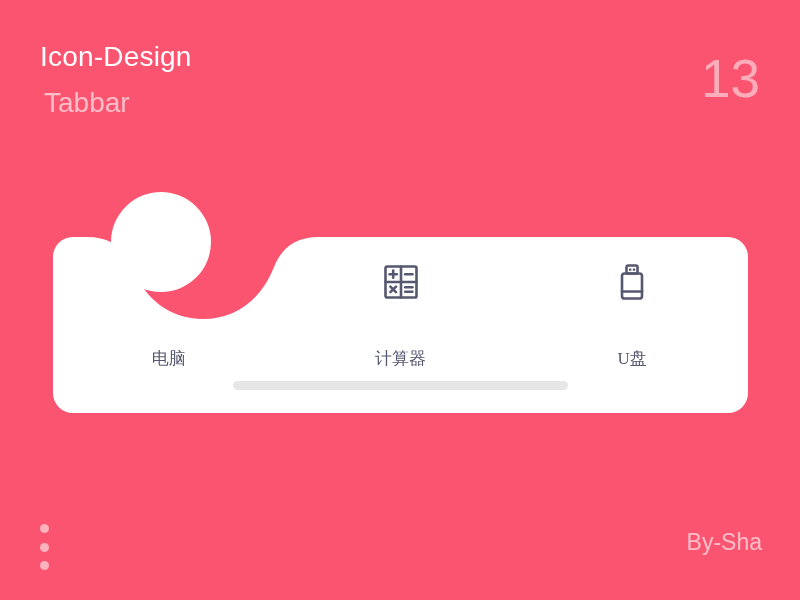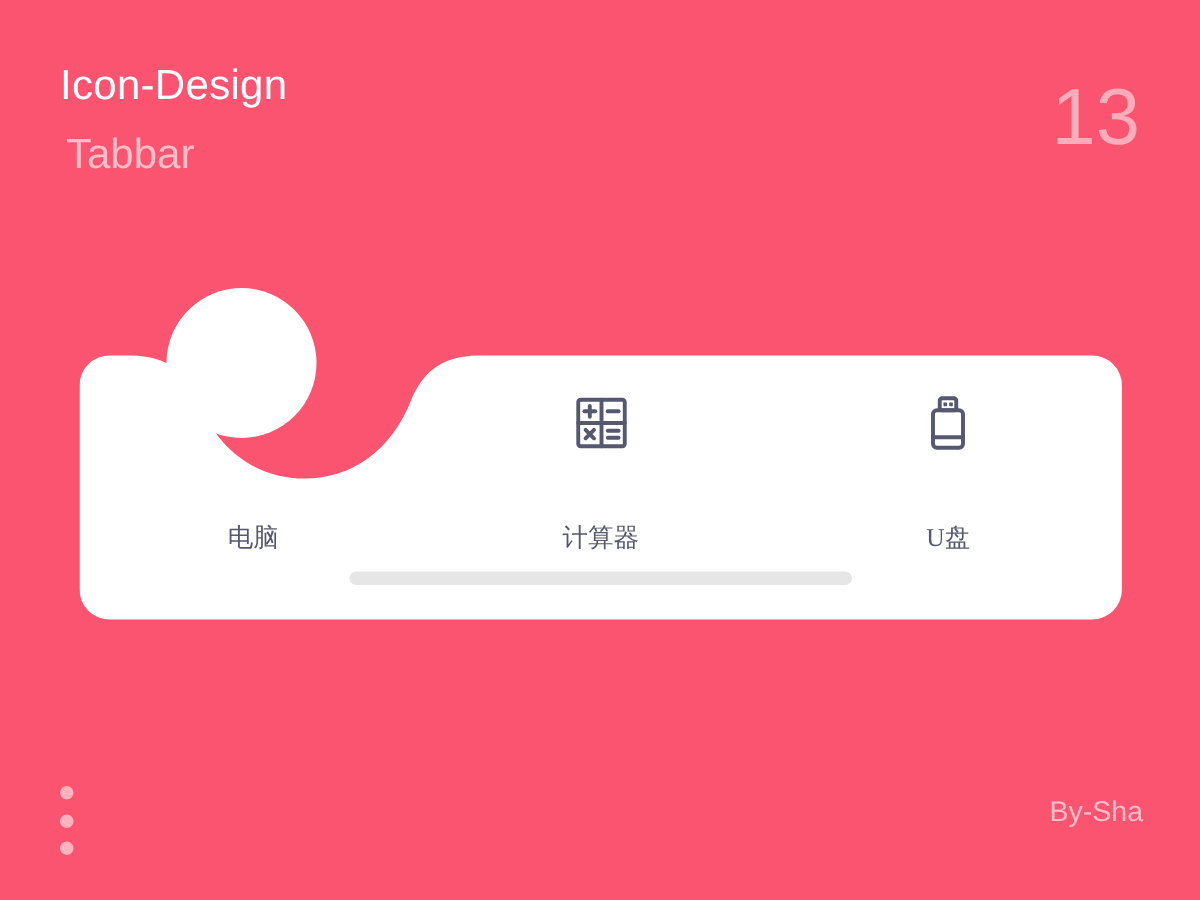--- a/index.html
+++ b/index.html
@@ -155,21 +155,21 @@
   #dots-menu .dot {
     width: 9px;
     height: 9px;
     border-radius: 50%;
     background: rgba(255,255,255,0.55);
   }
   #credit {
     position: absolute;
     right: 38px;
     top: 527px;
-    font-size: 19px;
+    font-size: 23px;
     color: rgba(255,255,255,0.62);
     line-height: 30px;
     white-space: nowrap;
   }
 </style>
 </head>
 <body>
 
 <div id="stage">
 

